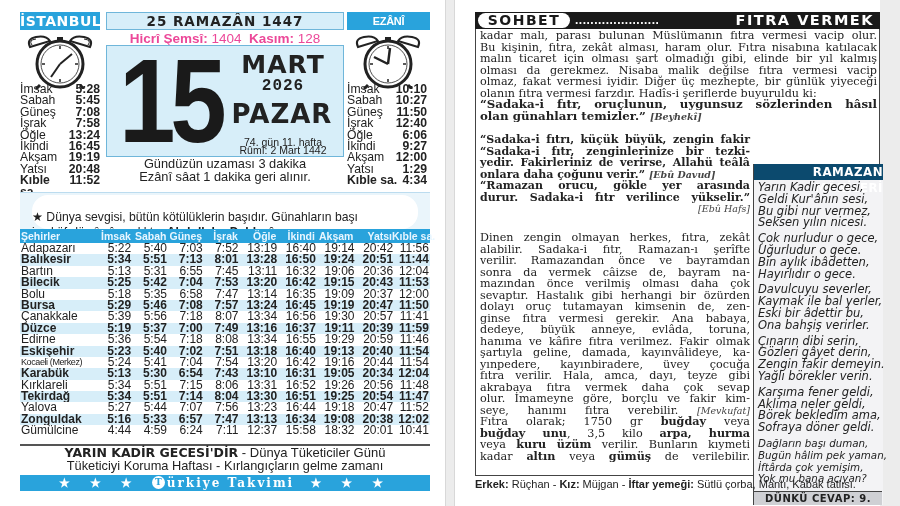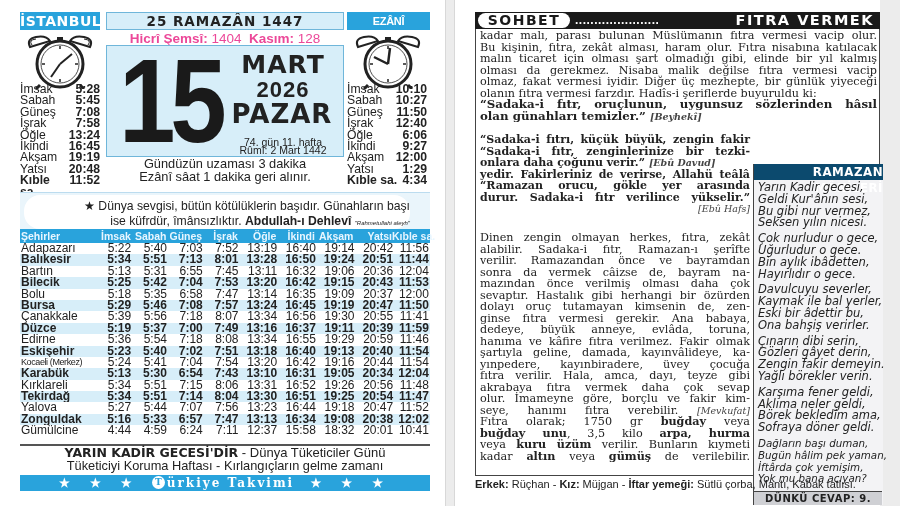--- a/index.html
+++ b/index.html
@@ -30,30 +30,30 @@
   .times-left { left:20px; }
   .times-right { left:347px; }
   .times .row { display:flex; justify-content:space-between; }
   .times .row .v { font-weight:bold; }
   .times .row.kible .k { font-weight:bold; }
 
   .date-box { position:absolute; top:45px; left:106px; width:238px; height:112px; background:#d7eef9; border:1px solid #6fb6da; }
   .day-num { position:absolute; left:12px; top:-4px; font-size:118px; font-weight:bold; letter-spacing:-6px; font-family:"Liberation Sans", sans-serif;
     transform:scaleX(0.86); transform-origin:left top; color:#1a1a1a; line-height:118px; }
   .month { position:absolute; left:120px; top:4px; width:112px; text-align:center; font-size:25px; font-weight:bold; font-family:"DejaVu Sans", sans-serif; letter-spacing:1px; }
-  .year { position:absolute; left:120px; top:31px; width:112px; text-align:center; font-size:22px; font-weight:bold; font-family:Liberation Sans, sans-serif; letter-spacing:1px; }
+  .year { position:absolute; left:120px; top:31px; width:112px; text-align:center; font-size:16px; font-weight:bold; font-family:Liberation Mono, monospace; letter-spacing:1px; }
   .weekday { position:absolute; left:112px; top:53px; width:126px; text-align:center; font-size:26px; font-weight:bold; font-family:"DejaVu Sans", sans-serif; letter-spacing:1px; }
   .daycount { position:absolute; left:120px; top:90px; width:112px; text-align:center; font-size:10.5px; }
   .rumi { position:absolute; left:120px; top:98px; width:112px; text-align:center; font-size:10.5px; }
 
   .notice { position:absolute; top:158px; left:106px; width:238px; text-align:center; font-size:12.8px; line-height:12.5px; color:#222; }
 
   .quote-box { position:absolute; top:192px; left:20px; width:410px; height:38px; background:#eaf5fb; border-top:1px solid #bcdcef; }
-  .quote-inner { position:absolute; top:2px; left:4px; width:386px; height:34px; background:#fff; border-radius:16px;
-    text-align:right; font-size:12.2px; line-height:15px; padding-top:4px; }
+  .quote-inner { position:absolute; top:2px; left:12px; width:386px; height:34px; background:#fff; border-radius:16px;
+    text-align:left; font-size:12.2px; line-height:15px; padding-top:15px; }
   .quote-inner b { font-weight:bold; }
   .quote-inner .small { font-size:6px; font-style:italic; }
 
   .table-head { position:absolute; top:229px; left:20px; width:410px; height:14px; background:#29a3dc; color:#e8f6ff;
     font-size:10.5px; font-weight:bold; display:flex; align-items:center; }
   .table-body { position:absolute; top:243px; left:20px; width:410px; }
   .trow { display:flex; height:11.4px; font-size:12px; line-height:11.4px; align-items:center; }
   .trow.alt { background:#d7eef9;align-items:flex-end; }
   .trow.bold { font-weight:bold; }
   .trow .city { width:78px; padding-left:1px; white-space:nowrap; overflow:hidden; }
@@ -345,21 +345,21 @@
       </div>
       <div class="trow">
         <span class="city">Çanakkale</span>
         <span class="cell">5:39</span>
         <span class="cell">5:56</span>
         <span class="cell">7:18</span>
         <span class="cell">8:07</span>
         <span class="cell w5">13:34</span>
         <span class="cell w5">16:56</span>
         <span class="cell w5">19:30</span>
-        <span class="cell w5">20:55</span>
+        <span class="cell w5">20:57</span>
         <span class="cell last">11:41</span>
       </div>
       <div class="trow alt bold">
         <span class="city">Düzce</span>
         <span class="cell">5:19</span>
         <span class="cell">5:37</span>
         <span class="cell">7:00</span>
         <span class="cell">7:49</span>
         <span class="cell w5">13:16</span>
         <span class="cell w5">16:37</span>
@@ -505,22 +505,22 @@
       <span class="line">olması da gerekmez. Nisaba malik değilse fıtra vermesi vacip</span>
       <span class="line">olmaz, fakat vermesi iyidir. Diğer üç mezhepte, bir günlük yiyeceği</span>
       <span class="line" style="text-align-last:left;">olanın fıtra vermesi farzdır. Hadîs-i şeriflerde buyuruldu ki:</span>
       <span class="line q-bold"> “Sadaka-i fıtr, oruçlunun, uygunsuz sözlerinden hâsıl</span>
       <span class="line q-bold" style="text-align-last:left;"><span>olan günahları temizler.”</span> <span class="cite">[Beyhekî]</span></span>
     </div>
 
     <div class="p-narrow" style="top:105px;">
       <span class="line q-bold" style="font-size:11px;"> “Sadaka-i fıtrı, küçük büyük, zengin fakir</span>
       <span class="line q-bold" style="font-size:11px;"> “Sadaka-i fıtr, zenginlerinize bir tezki-</span>
+      <span class="line q-bold" style="font-size:11px;">yedir. Fakirleriniz de verirse, Allahü teâlâ</span>
       <span class="line q-bold" style="font-size:11px;text-align-last:left;"><span>onlara daha çoğunu verir.”</span> <span class="cite">[Ebû Davud]</span></span>
-      <span class="line q-bold" style="font-size:11px;">yedir. Fakirleriniz de verirse, Allahü teâlâ</span>
       <span class="line q-bold" style="font-size:11px;"> “Ramazan orucu, gökle yer arasında</span>
       <span class="line q-bold" style="font-size:11px;">durur. Sadaka-i fıtr verilince yükselir.”</span>
       <span class="line" style="text-align:right;text-align-last:right;"><span class="cite">[Ebû Hafs]</span></span>
     </div>
 
     <div class="p-narrow" style="top:203px;">
       <span class="line"> Dinen zengin olmayan herkes, fıtra, zekât</span>
       <span class="line">alabilir. Sadaka-i fıtr, Ramazan-ı şerîfte</span>
       <span class="line">verilir. Ramazandan önce ve bayramdan</span>
       <span class="line">sonra da vermek câizse de, bayram na-</span>

